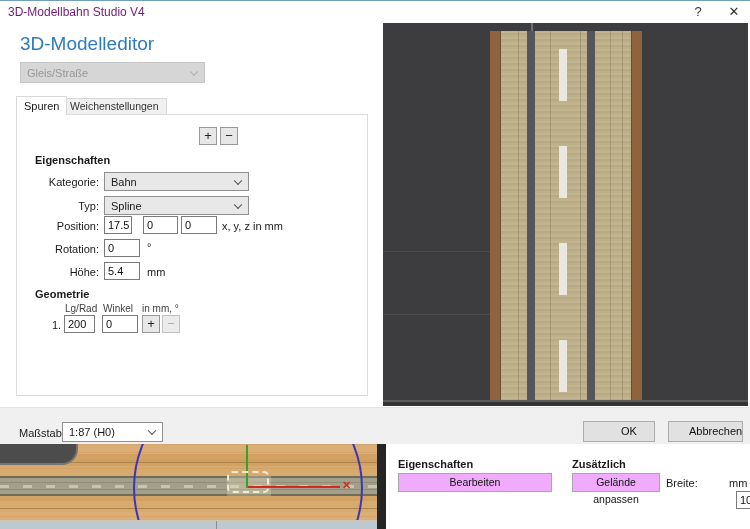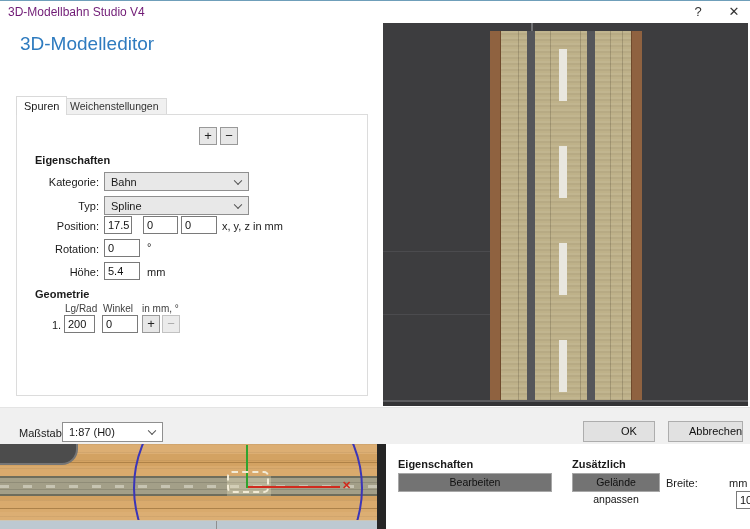--- a/index.html
+++ b/index.html
@@ -83,36 +83,40 @@
   .axis-green { position:absolute; left:246px; top:1px; width:2px; height:43px; background:#2fa52f; z-index:4; }
   .axis-red { position:absolute; left:248px; top:42px; width:92px; height:2px; background:#d02b1e; z-index:4; }
   .axis-x-mark { position:absolute; left:342px; top:35px; font-size:11px; font-weight:bold; color:#d02b1e; z-index:4; }
   .sel-bracket { position:absolute; left:227px; top:27px; width:42px; height:22px;
            border:2px dashed #f2ebd6; border-radius:5px; z-index:5; }
   .water-strip { position:absolute; left:0; top:76px; width:100%; height:10px; background:#bdc9d1;
            border-top:1px solid #cdc6b6; z-index:6; }
   .strip-divider { position:absolute; left:216px; top:0; width:1px; height:100%; background:#8f8f8f; }
   .dark-divider { position:absolute; left:377px; top:443px; width:9px; height:86px; background:#252525; }
   .props-panel { position:absolute; left:386px; top:443px; width:364px; height:86px; background:#fff; }
-  .pp-btn { background:#737373; border:1px solid #a7a7a7; position:absolute; text-align:center;
+  .pp-btn { background:#f0abfc; border:1px solid #a7a7a7; position:absolute; text-align:center;
             font-size:10.5px; color:#111; }
 </style>
 </head>
 <body>
 
 <div class="window">
 
   <div class="titlebar">
     <span class="title-text">3D-Modellbahn Studio V4</span>
     <span class="tb-btn tb-help">?</span>
     <span class="tb-btn tb-close">✕</span>
   </div>
 
   <div class="heading">3D-Modelleditor</div>
 
+  <div class="combo combo-disabled" style="left:20px; top:61px; width:185px; height:21px;">
+    <span class="cv">Gleis/Straße</span>
+    <span class="chev"></span>
+  </div>
 
   <div class="tab tab-active">
     <span>Spuren</span>
   </div>
   <div class="tab tab-inactive">
     <span>Weichenstellungen</span>
   </div>
   <div class="groupbox"></div>
 
   <div class="sqbtn" style="left:199px; top:126px; z-index:4;">+</div>

